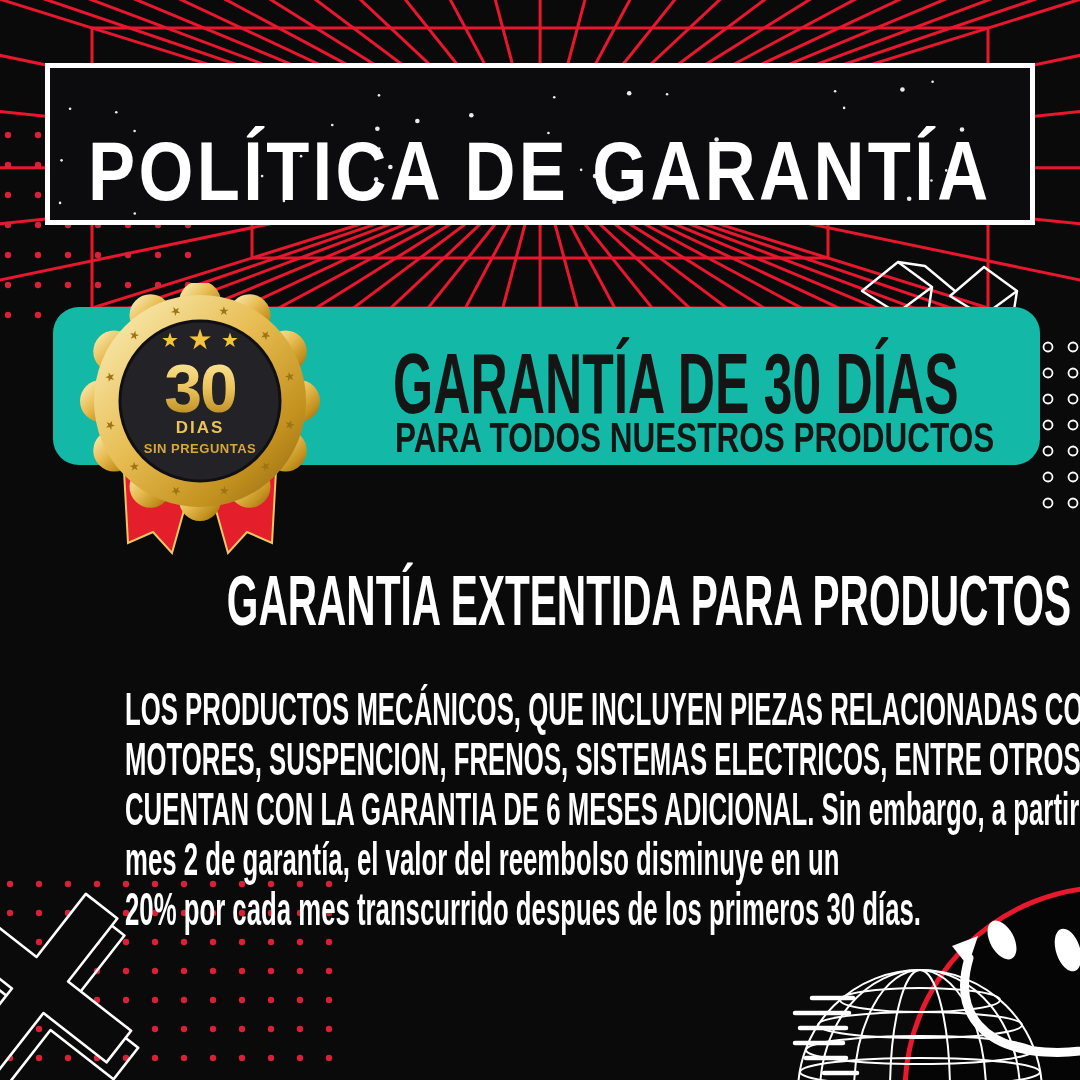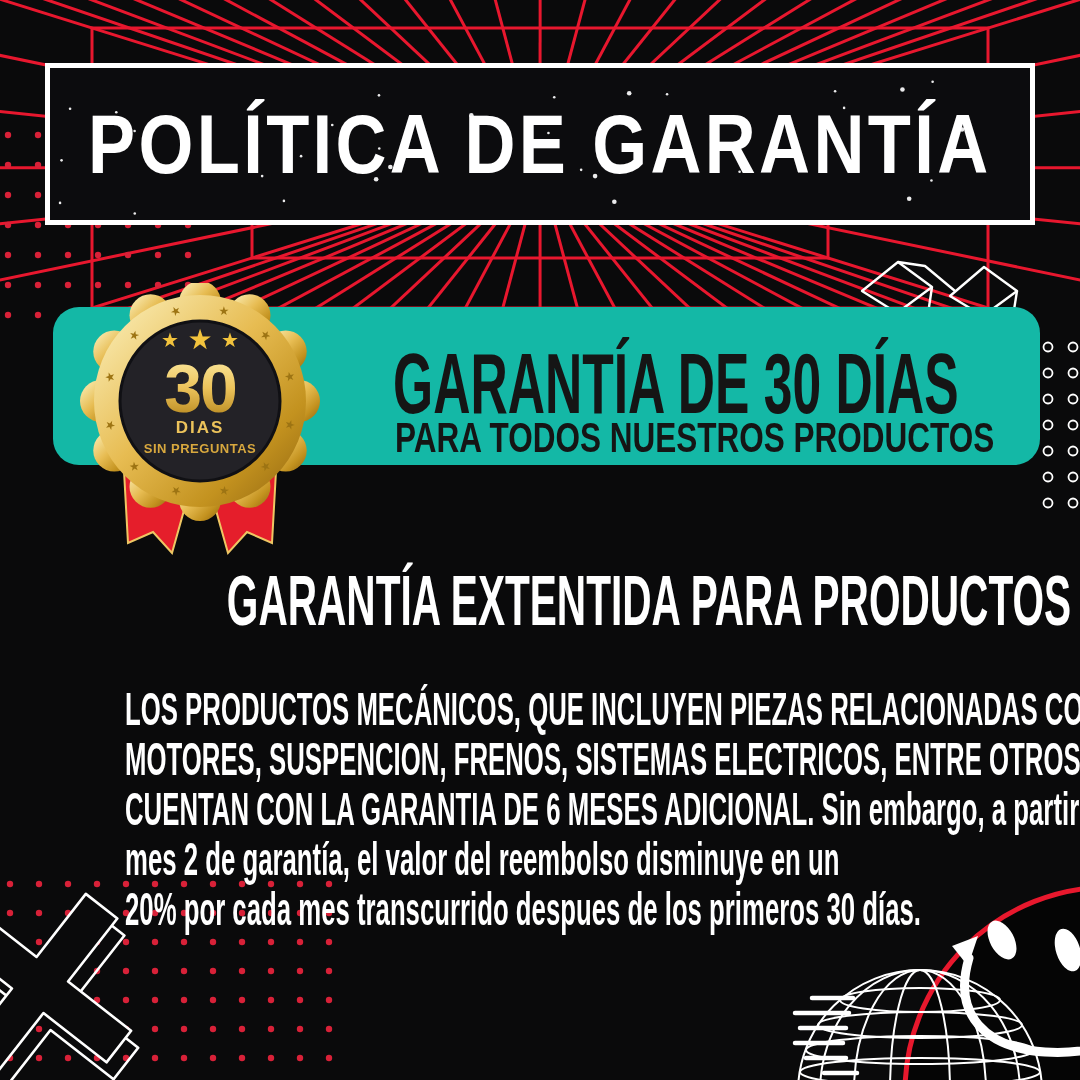--- a/index.html
+++ b/index.html
@@ -10,21 +10,21 @@
   #decor{position:absolute;left:0;top:0;z-index:1;}
   #grid line,#grid rect{stroke:#e8172e;stroke-width:3;fill:none;}
   #leftDots circle,#bottomDots circle{fill:#d82138;}
   #whiteRings circle{fill:none;stroke:#ffffff;stroke-width:1.8;}
   #cubes path{fill:none;stroke:#ffffff;stroke-width:2.4;stroke-linejoin:round;}
   #xshape path{stroke:#ffffff;stroke-width:2.6;stroke-linejoin:round;}
   #speedlines line{stroke:#ffffff;stroke-width:4.5;stroke-linecap:round;}
   #ball circle,#ball ellipse{fill:none;stroke:#ffffff;stroke-width:2;}
   
   .title-box{position:absolute;left:45px;top:63px;width:980px;height:152px;border:5px solid #ffffff;
-             background:#0c0c0e;z-index:2;display:flex;align-items:center;justify-content:center;}
+             background:#0c0c0e;z-index:2;display:flex;align-items:flex-end;justify-content:center;}
   .title-box .speckles{position:absolute;left:0;top:0;}
   .title-box h1{margin:0;font-size:84px;font-weight:bold;color:#ffffff;letter-spacing:4px;
                 transform:scaleX(0.84);white-space:nowrap;position:relative;}
   
   .banner{position:absolute;left:53px;top:307px;width:987px;height:158px;background:#14b8a6;z-index:2;border-radius:26px;}
   .banner-heading{position:absolute;left:340px;top:33px;font-size:86px;line-height:1;font-weight:bold;
                   color:#151515;transform:scaleX(0.60);transform-origin:left top;white-space:nowrap;}
   .banner-sub{position:absolute;left:342px;top:110px;font-size:42px;line-height:1;font-weight:bold;
               color:#151515;transform:scaleX(0.75);transform-origin:left top;white-space:nowrap;}
   

